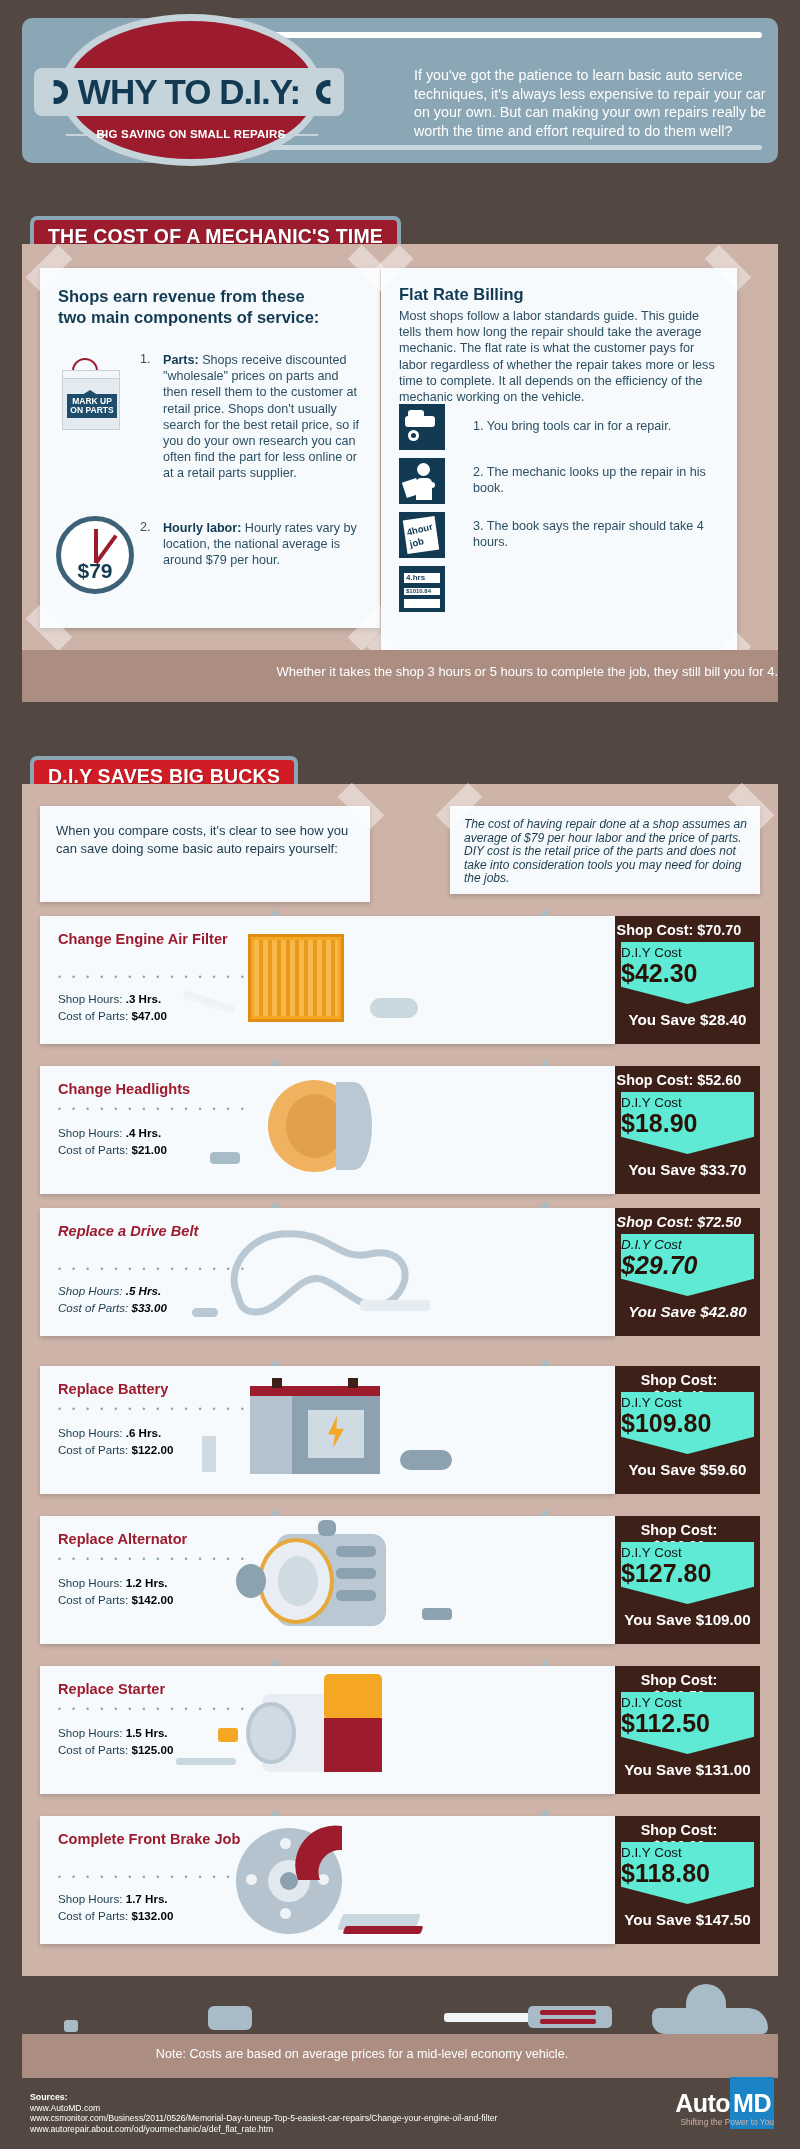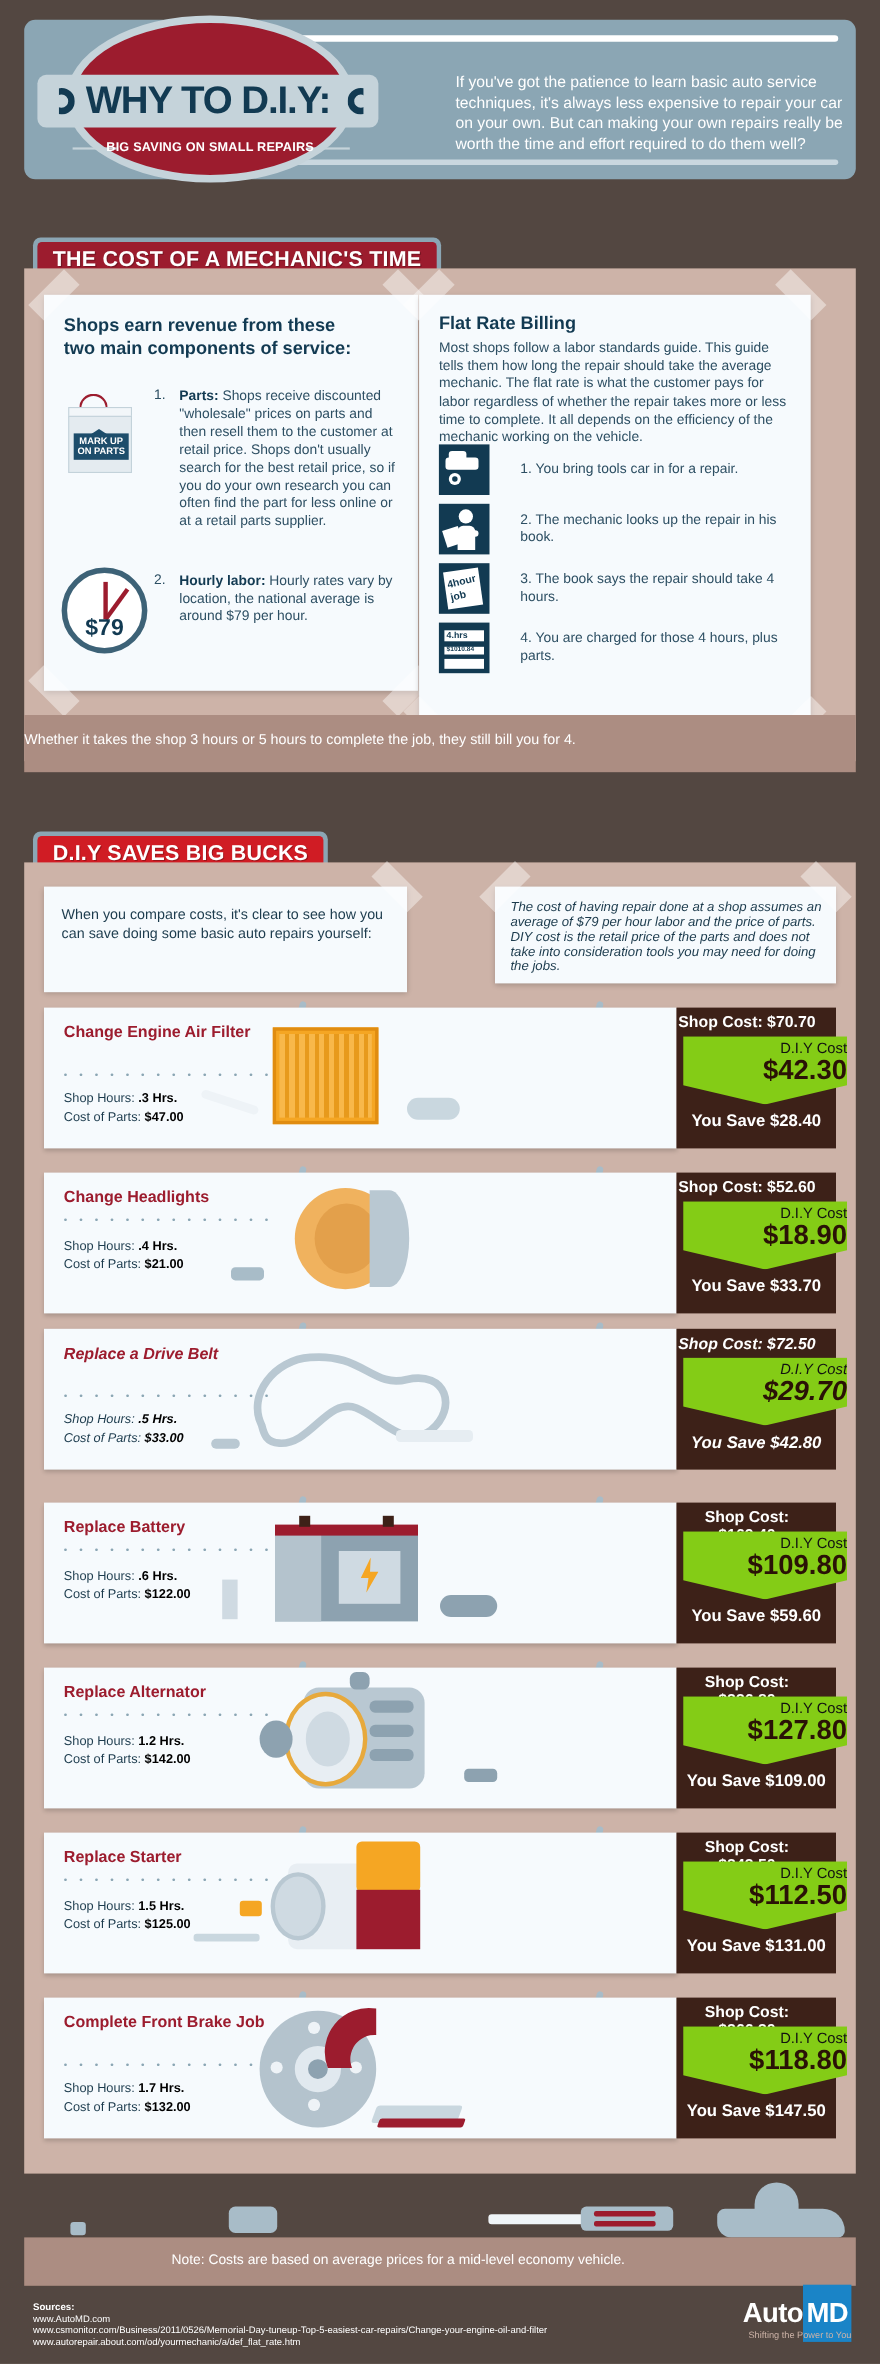--- a/index.html
+++ b/index.html
@@ -53,21 +53,21 @@
   .sec1-panel {
     position:absolute; left:22px; top:244px; width:756px; height:448px;
     background:#cdb3a8;
   }
   .sec1-shelf {
     position:absolute; left:22px; top:650px; width:756px; height:52px;
     background:#ac8d82;
   }
   .sec1-shelf-note {
     position:absolute; left:0; top:14px; width:756px;
-    text-align:left; font-size:13px; color:#fff;
+    text-align:right; font-size:13px; color:#fff;
   }
 
   .sec-head {
     position:absolute; height:40px;
     background:#8ba6b4; border-radius:7px; padding:4px;
   }
   .sec-head-inner {
     height:32px; background:#9c1c2e; border-radius:4px;
     display:flex; align-items:center; padding:0 14px;
     font-size:19.5px; font-weight:bold; color:#fff; letter-spacing:0.2px;
@@ -133,23 +133,23 @@
     background:#3d2118;
   }
   .row-title { position:absolute; left:18px; top:14px; width:230px; font-size:14.6px; font-weight:bold; color:#9c1c2e; line-height:18px; }
   .row-dots  { position:absolute; left:18px; font-size:9px; color:#8ba6b4; letter-spacing:4.2px; }
   .row-meta  { position:absolute; left:18px; font-size:11.6px; color:#1c3b4d; line-height:17px; }
   .row-meta b { color:#000; }
   .row-clip { position:absolute; width:6px; height:26px; background:#a8bcc8; border-radius:3px; transform:rotate(14deg); top:-6px; }
 
   .shop-cost { position:absolute; left:0; top:6px; width:128px; text-align:center; font-size:14.4px; font-weight:bold; color:#fff; }
   .diy-badge {
-    position:absolute; left:6px; top:26px; width:149px; height:62px;
-    background:#84cc16; clip-path: polygon(0 0, 100% 0, 100% 72%, 50% 100%, 0 72%);
-    text-align:right;
+    position:absolute; left:6px; top:26px; width:133px; height:62px;
+    background:#5eead4; clip-path: polygon(0 0, 100% 0, 100% 72%, 50% 100%, 0 72%);
+    text-align:left;
   }
   .diy-lbl { font-size:13.4px; color:#111; margin-top:3px; }
   .diy-val { font-size:25px; font-weight:bold; color:#2a1206; line-height:26px; }
   .you-save { position:absolute; left:0; top:95px; width:145px; text-align:center; font-size:15.2px; font-weight:bold; color:#fff; }
 
   
   .bot-shelf { position:absolute; left:22px; top:2034px; width:756px; height:44px; background:#ac8d82; }
   .bot-note { position:absolute; left:0; top:13px; width:680px; text-align:center; font-size:12.6px; color:#fff; }
   .sources { position:absolute; left:30px; top:2092px; font-size:8.6px; color:#fff; line-height:10.5px; }
   .sources .hd { font-weight:bold; font-size:8.8px; }
@@ -288,24 +288,20 @@
     <span>3.</span>
     <span>The book says the repair should take 4 hours.</span>
   </div>
 
   <div class="step-ic" style="left:18px;top:298px;">
     <div class="g" style="left:5px;top:7px;width:36px;height:10px;"></div>
     <div class="g" style="left:5px;top:22px;width:36px;height:7px;"></div>
     <div class="g" style="left:5px;top:33px;width:36px;height:9px;"></div>
     <div style="position:absolute;left:7px;top:7px;width:32px;color:#123a52;font-size:8px;font-weight:bold;line-height:10px;">4.hrs</div>
     <div style="position:absolute;left:7px;top:22px;width:32px;color:#123a52;font-size:6px;font-weight:bold;line-height:7px;">$1010.84</div>
-  </div>
-  <div class="card-p" style="position:absolute;left:92px;top:304px;width:240px;">
-    <span>4.</span>
-    <span>You are charged for those 4 hours, plus parts.</span>
   </div>
 </div>
 
 <div class="sec1-shelf">
   <div class="sec1-shelf-note">Whether it takes the shop 3 hours or 5 hours to complete the job, they still bill you for 4.</div>
 </div>
 
 <div class="sec-head" id="sec2-head">
   <div class="sec-head-inner">D.I.Y SAVES BIG BUCKS</div>
 </div>

